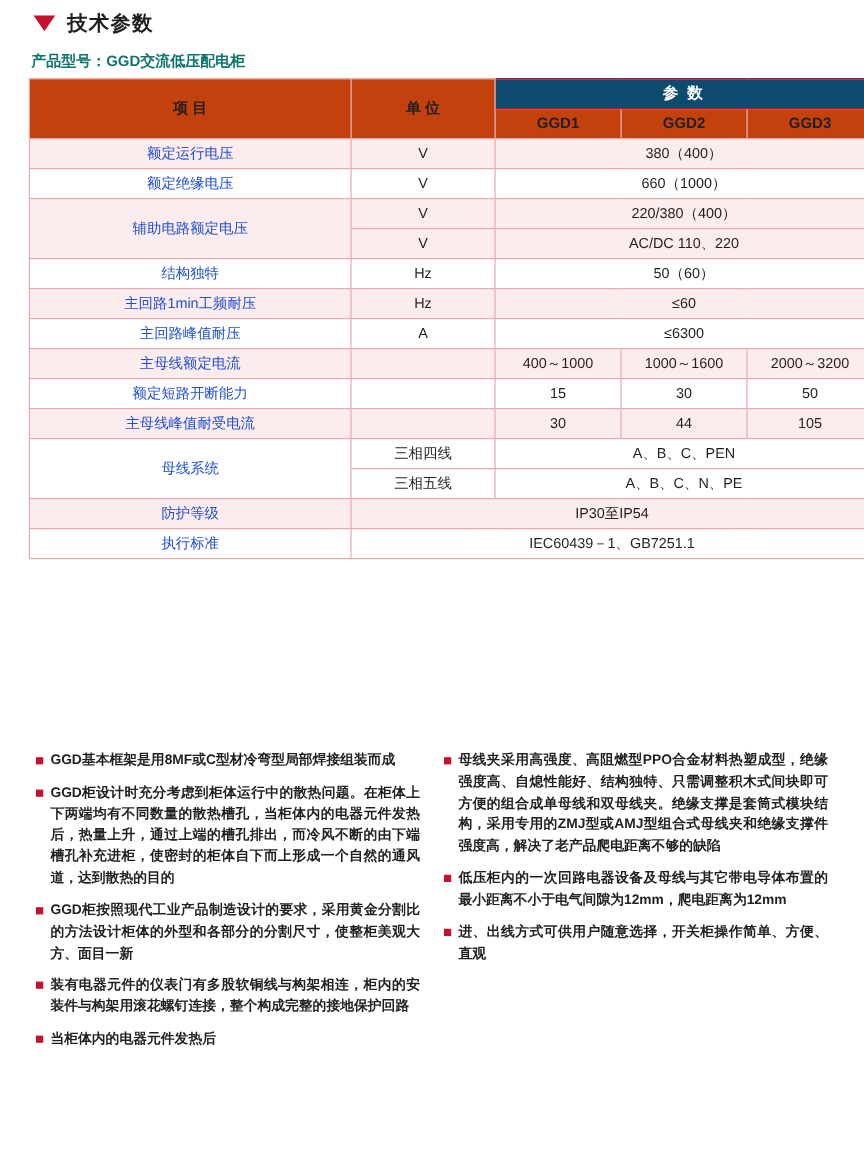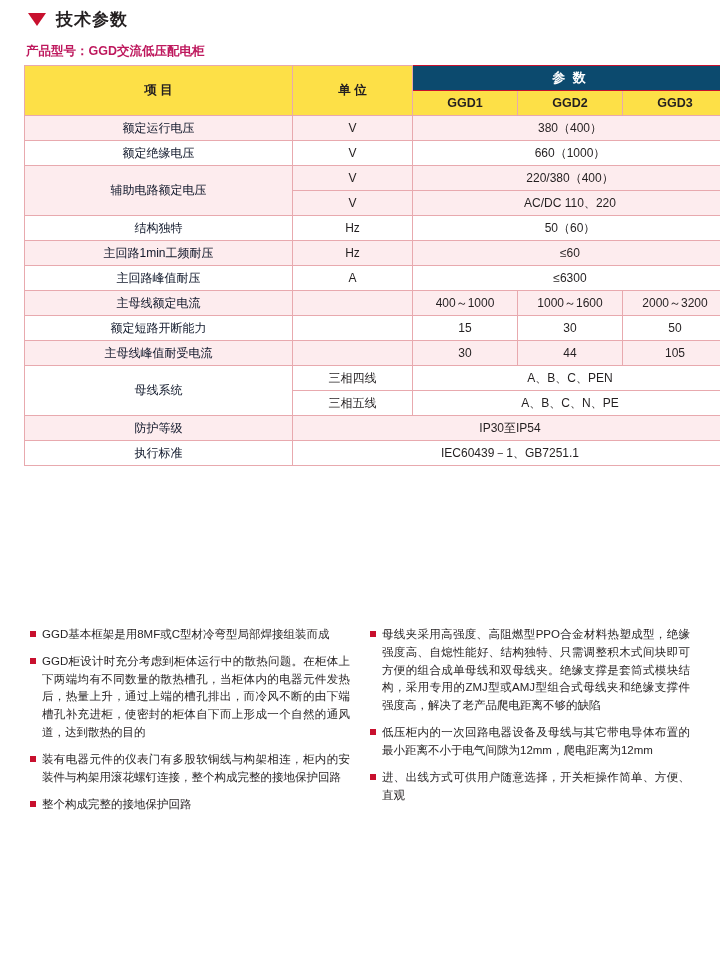--- a/index.html
+++ b/index.html
@@ -44,21 +44,21 @@
     border-left: 14px solid #c8102e;
   }
   .section-title {
     font-size: 17px;
     font-weight: bold;
     letter-spacing: 1px;
     color: #231f20;
   }
 
   .model-line {
-    color: #be185d;
+    color: #0f766e;
     font-size: 12.5px;
     font-weight: bold;
     padding: 6px 0 5px 2px;
   }
 
   
   table.spec {
     border-collapse: collapse;
     width: 704px;
     table-layout: fixed;
@@ -73,46 +73,47 @@
   }
   .hdr-red {
     background: #0c4a6e;
     color: #ffffff;
     font-weight: bold;
     font-size: 13px;
     letter-spacing: 2px;
     border: 1px solid #c8102e !important;
   }
   .hdr-pink {
-    background: #fde047;
+    background: #c2410c;
     color: #231f20;
     font-weight: bold;
     font-size: 12.5px;
   }
   .row-label {
     text-align: left;
     padding-left: 10px;
     font-size: 12px;
-    color: #0f172a;
+    color: #1d4ed8;
   }
   .row-a { background: #fdecee; }
   .row-b { background: #ffffff; }
   .busline-label {
     text-align: center;
     font-size: 12px;
   }
 
   
   .features {
     margin-top: 26px;
   }
   .feat-cols {
     display: flex;
     gap: 20px;
     padding: 10px 6px 0 6px;
+    font-weight: bold;
   }
   .feat-col {
     flex: 1 1 0;
   }
   .feat-item {
     display: flex;
     align-items: flex-start;
     gap: 6px;
     margin-bottom: 9px;
     font-size: 11.5px;
@@ -246,25 +247,29 @@
         <div class="feat-item">
           <span class="bullet"></span>
           <span class="feat-text">GGD基本框架是用8MF或C型材冷弯型局部焊接组装而成</span>
         </div>
         <div class="feat-item">
           <span class="bullet"></span>
           <span class="feat-text">GGD柜设计时充分考虑到柜体运行中的散热问题。在柜体上下两端均有不同数量的散热槽孔，当柜体内的电器元件发热后，热量上升，通过上端的槽孔排出，而冷风不断的由下端槽孔补充进柜，使密封的柜体自下而上形成一个自然的通风道，达到散热的目的</span>
         </div>
         <div class="feat-item">
           <span class="bullet"></span>
+          <span class="feat-text">GGD柜按照现代工业产品制造设计的要求，采用黄金分割比的方法设计柜体的外型和各部分的分割尺寸，使整柜美观大方、面目一新</span>
+        </div>
+        <div class="feat-item">
+          <span class="bullet"></span>
           <span class="feat-text">装有电器元件的仪表门有多股软铜线与构架相连，柜内的安装件与构架用滚花螺钉连接，整个构成完整的接地保护回路</span>
         </div>
         <div class="feat-item">
           <span class="bullet"></span>
-          <span class="feat-text">整个构成完整的接地保护回路</span>
+          <span class="feat-text">当柜体内的电器元件发热后</span>
         </div>
       </div>
 
       <div class="feat-col">
         <div class="feat-item">
           <span class="bullet"></span>
           <span class="feat-text">母线夹采用高强度、高阻燃型PPO合金材料热塑成型，绝缘强度高、自熄性能好、结构独特、只需调整积木式间块即可方便的组合成单母线和双母线夹。绝缘支撑是套筒式模块结构，采用专用的ZMJ型或AMJ型组合式母线夹和绝缘支撑件强度高，解决了老产品爬电距离不够的缺陷</span>
         </div>
         <div class="feat-item">
           <span class="bullet"></span>

